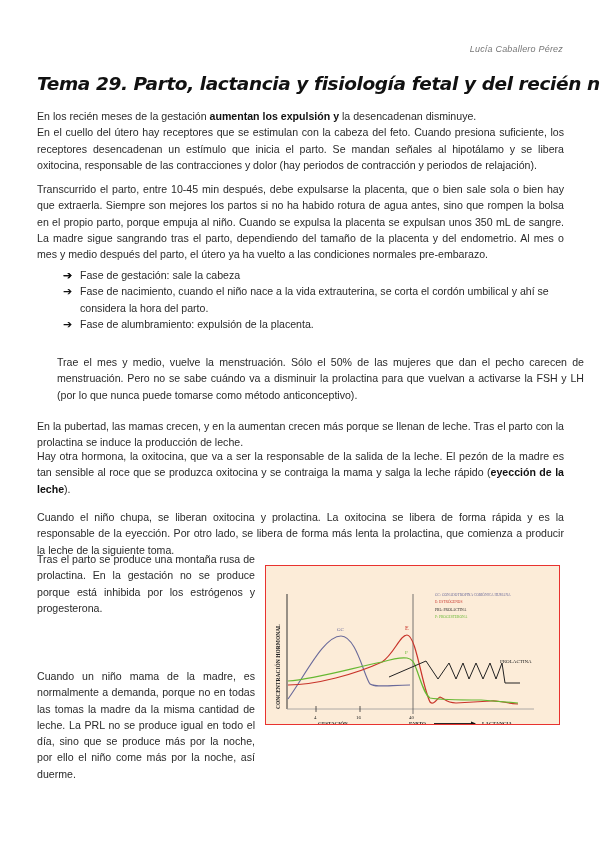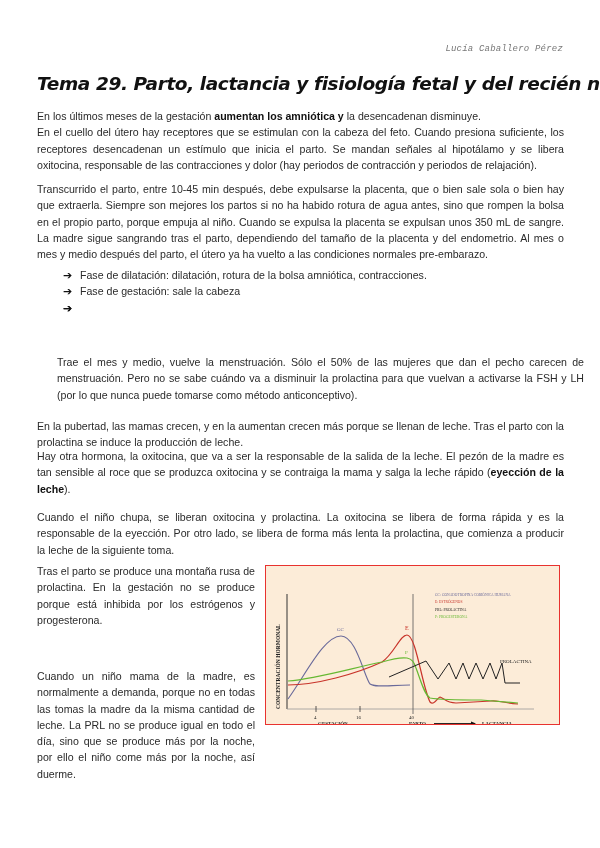--- a/index.html
+++ b/index.html
@@ -1,19 +1,19 @@
 <!DOCTYPE html>
 <html><head>
 <meta charset="utf-8">
 <style>
   html, body { margin:0; padding:0; background:#ffffff; }
   body { width:600px; height:848px; position:relative; overflow:hidden;
          font-family:"Liberation Sans", sans-serif; color:#222; }
   .author { position:absolute; top:44px; right:37px; font-size:9px; color:#777;
-            font-family:Liberation Mono, monospace; font-style:italic; letter-spacing:0.2px; }
+            font-family:Liberation Sans, sans-serif; font-style:italic; letter-spacing:0.2px; }
   .title { position:absolute; top:73px; left:37px; margin:0; font-size:18.5px; font-weight:bold;
            font-family:"DejaVu Sans", sans-serif; font-style:italic; color:#111; letter-spacing:-0.4px;
            white-space:nowrap; }
   .para { position:absolute; left:37px; width:527px; font-size:10.6px; line-height:16.3px; margin:0;
           text-align:justify; color:#2a2a2a; }
   .para b { font-weight:bold; color:#111; }
   .list { position:absolute; left:80px; top:267px; width:485px; margin:0; padding:0; list-style:none;
           font-size:10.6px; line-height:16.3px; color:#2a2a2a; }
   .list li { position:relative; padding-left:0; }
   .list .arrow { position:absolute; left:-17px; top:0; font-size:11px; color:#111; }
@@ -23,43 +23,43 @@
                border:1.5px solid #e8322f; background:#fcecd8; }
   .chart-box svg { position:absolute; left:0; top:0; }
 </style>
 </head>
 <body>
 
 <div class="author">Lucía Caballero Pérez</div>
 <h1 class="title">Tema 29. Parto, lactancia y fisiología fetal y del recién nacido.</h1>
 
 <p class="para" style="top:108px;">
-  <span>En los últimos meses de la gestación </span><b>aumentan los amniótica y</b><span> la desencadenan disminuye.</span><br>
+  <span>En los recién meses de la gestación </span><b>aumentan los expulsión y</b><span> la desencadenan disminuye.</span><br>
   <span>En el cuello del útero hay receptores que se estimulan con la cabeza del feto. Cuando presiona suficiente, los receptores desencadenan un estímulo que inicia el parto. Se mandan señales al hipotálamo y se libera oxitocina, responsable de las contracciones y dolor (hay periodos de contracción y periodos de relajación).</span>
 </p>
 
 <p class="para" style="top:181px;">Transcurrido el parto, entre 10-45 min después, debe expulsarse la placenta, que o bien sale sola o bien hay que extraerla. Siempre son mejores los partos si no ha habido rotura de agua antes, sino que rompen la bolsa en el propio parto, porque empuja al niño. Cuando se expulsa la placenta se expulsan unos 350 mL de sangre. La madre sigue sangrando tras el parto, dependiendo del tamaño de la placenta y del endometrio. Al mes o mes y medio después del parto, el útero ya ha vuelto a las condiciones normales pre-embarazo.</p>
 
 <ul class="list">
-  <li><span class="arrow">➔</span><span>Fase de dilatación: dilatación, rotura de la bolsa amniótica, contracciones.</span></li>
+  <li><span class="arrow">➔</span></li>
   <li><span class="arrow">➔</span><span>Fase de gestación: sale la cabeza</span></li>
-  <li><span class="arrow">➔</span></li>
-  <li><span class="arrow">➔</span></li>
+  <li><span class="arrow">➔</span><span>Fase de nacimiento, cuando el niño nace a la vida extrauterina, se corta el cordón umbilical y ahí se considera la hora del parto.</span></li>
+  <li><span class="arrow">➔</span><span>Fase de alumbramiento: expulsión de la placenta.</span></li>
 </ul>
 
 <p class="para" style="top:354px;margin-left:20px;">Trae el mes y medio, vuelve la menstruación. Sólo el 50% de las mujeres que dan el pecho carecen de menstruación. Pero no se sabe cuándo va a disminuir la prolactina para que vuelvan a activarse la FSH y LH (por lo que nunca puede tomarse como método anticonceptivo).</p>
 <p class="para" style="top:418px;">En la pubertad, las mamas crecen, y en la aumentan crecen más porque se llenan de leche. Tras el parto con la prolactina se induce la producción de leche.</p>
 
 <p class="para" style="top:448px;">
   <span>Hay otra hormona, la oxitocina, que va a ser la responsable de la salida de la leche. El pezón de la madre es tan sensible al roce que se produzca oxitocina y se contraiga la mama y salga la leche rápido (</span><b>eyección de la leche</b><span>).</span>
 </p>
 
 <p class="para" style="top:509px;">Cuando el niño chupa, se liberan oxitocina y prolactina. La oxitocina se libera de forma rápida y es la responsable de la eyección. Por otro lado, se libera de forma más lenta la prolactina, que comienza a producir la leche de la siguiente toma.</p>
 
-<p class="side" style="top:563px;">Tras el parto se produce una montaña rusa de prolactina. En la gestación no se produce porque está inhibida por los estrógenos y progesterona.</p>
+<p class="side" style="top:551px;">Tras el parto se produce una montaña rusa de prolactina. En la gestación no se produce porque está inhibida por los estrógenos y progesterona.</p>
 <p class="side" style="top:668px;">Cuando un niño mama de la madre, es normalmente a demanda, porque no en todas las tomas la madre da la misma cantidad de leche. La PRL no se produce igual en todo el día, sino que se produce más por la noche, por ello el niño come más por la noche, así duerme.</p>
 
 <div class="chart-box">
   <svg width="293" height="158" viewBox="0 0 293 158">
 
     <line x1="21" y1="28" x2="21" y2="143" stroke="#333" stroke-width="1"></line>
     <line x1="21" y1="143" x2="268" y2="143" stroke="#999" stroke-width="0.8"></line>
     <line x1="147" y1="28" x2="147" y2="148" stroke="#555" stroke-width="0.8"></line>
     <line x1="50" y1="140" x2="50" y2="146" stroke="#333" stroke-width="0.8"></line>
     <line x1="94" y1="140" x2="94" y2="146" stroke="#333" stroke-width="0.8"></line>

